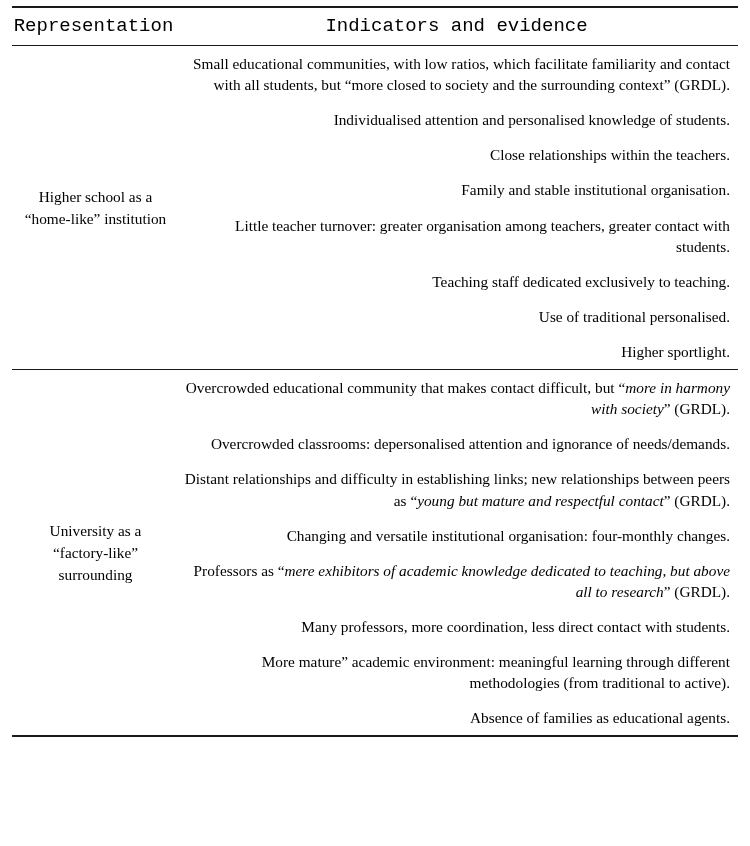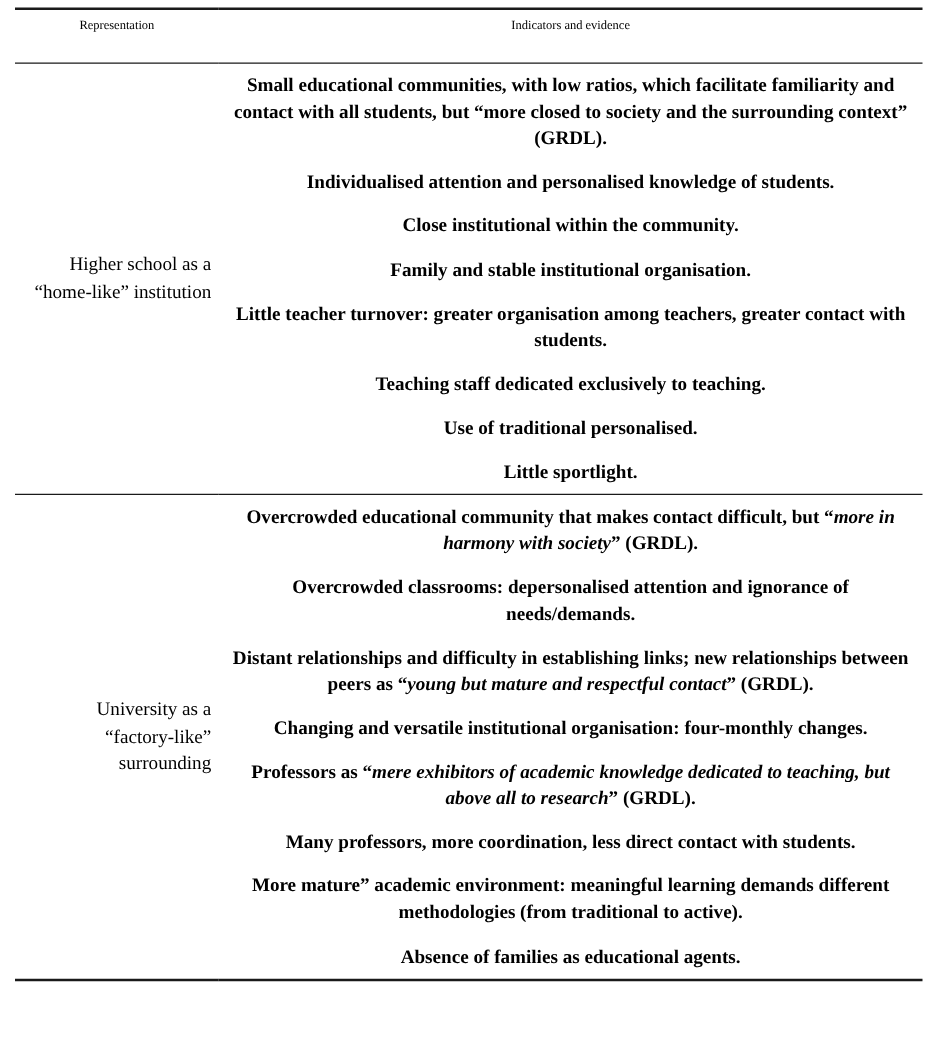--- a/index.html
+++ b/index.html
@@ -24,51 +24,51 @@
   table.tbl {
     width: 726px;
     border-collapse: collapse;
     table-layout: fixed;
     font-size: 15.3px;
   }
   table.tbl col.c1 { width: 163px; }
   table.tbl col.c2 { width: 563px; }
   thead th {
     font-weight: normal;
-    font-size: 10px;
-    padding: 7px 0 24px 0;
+    font-size: 19px;
+    padding: 7px 0 8px 0;
     text-align: center;
     border-top: 2px solid #1a1a1a;
     border-bottom: 1.3px solid #1a1a1a;
     vertical-align: middle;
+    font-family: Liberation Mono, monospace;
   }
   thead th.rep { text-align: center; }
   thead th.ind { text-align: center; }
 
   td.repcell {
     vertical-align: middle;
-    text-align: right;
+    text-align: center;
     padding: 0 6px 0 10px;
     line-height: 1.42;
     font-size: 15.3px;
   }
   td.listcell {
     vertical-align: top;
     padding: 0;
   }
   td.listcell ul {
     list-style: none;
     margin: 0;
     padding: 0;
   }
   td.listcell li {
     padding: 7px 8px 7px 8px;
     line-height: 1.38;
-    text-align: center;
-    font-weight: bold;
+    text-align: right;
   }
   .sec-div td {
     border-top: 1.3px solid #1a1a1a;
     height: 0;
     padding: 0;
     font-size: 0;
     line-height: 0;
   }
   .rule-bottom td {
     border-top: 2px solid #1a1a1a;
@@ -96,44 +96,44 @@
         <th class="ind">Indicators and evidence</th>
       </tr>
     </thead>
     <tbody>
       <tr>
         <td class="repcell">Higher school as a “home-like” institution</td>
         <td class="listcell">
           <ul>
             <li>Small educational communities, with low ratios, which facilitate familiarity and contact with all students, but “more closed to society and the surrounding context” (GRDL).</li>
             <li>Individualised attention and personalised knowledge of students.</li>
-            <li>Close institutional within the community.</li>
+            <li>Close relationships within the teachers.</li>
             <li>Family and stable institutional organisation.</li>
             <li>Little teacher turnover: greater organisation among teachers, greater contact with students.</li>
             <li>Teaching staff dedicated exclusively to teaching.</li>
             <li>Use of traditional personalised.</li>
-            <li>Little sportlight.</li>
+            <li>Higher sportlight.</li>
           </ul>
         </td>
       </tr>
       <tr class="sec-div">
           <td></td>
           <td></td>
         </tr>
       <tr>
         <td class="repcell">University as a “factory-like” surrounding</td>
         <td class="listcell">
           <ul>
             <li>Overcrowded educational community that makes contact difficult, but “<em>more in harmony with society</em>” (GRDL).</li>
             <li>Overcrowded classrooms: depersonalised attention and ignorance of needs/demands.</li>
             <li>Distant relationships and difficulty in establishing links; new relationships between peers as “<em>young but mature and respectful contact</em>” (GRDL).</li>
             <li>Changing and versatile institutional organisation: four-monthly changes.</li>
             <li>Professors as “<em>mere exhibitors of academic knowledge dedicated to teaching, but above all to research</em>” (GRDL).</li>
             <li>Many professors, more coordination, less direct contact with students.</li>
-            <li>More mature” academic environment: meaningful learning demands different methodologies (from traditional to active).</li>
+            <li>More mature” academic environment: meaningful learning through different methodologies (from traditional to active).</li>
             <li>Absence of families as educational agents.</li>
           </ul>
         </td>
       </tr>
       <tr class="rule-bottom">
           <td></td>
           <td></td>
         </tr>
     </tbody>
   </table>

